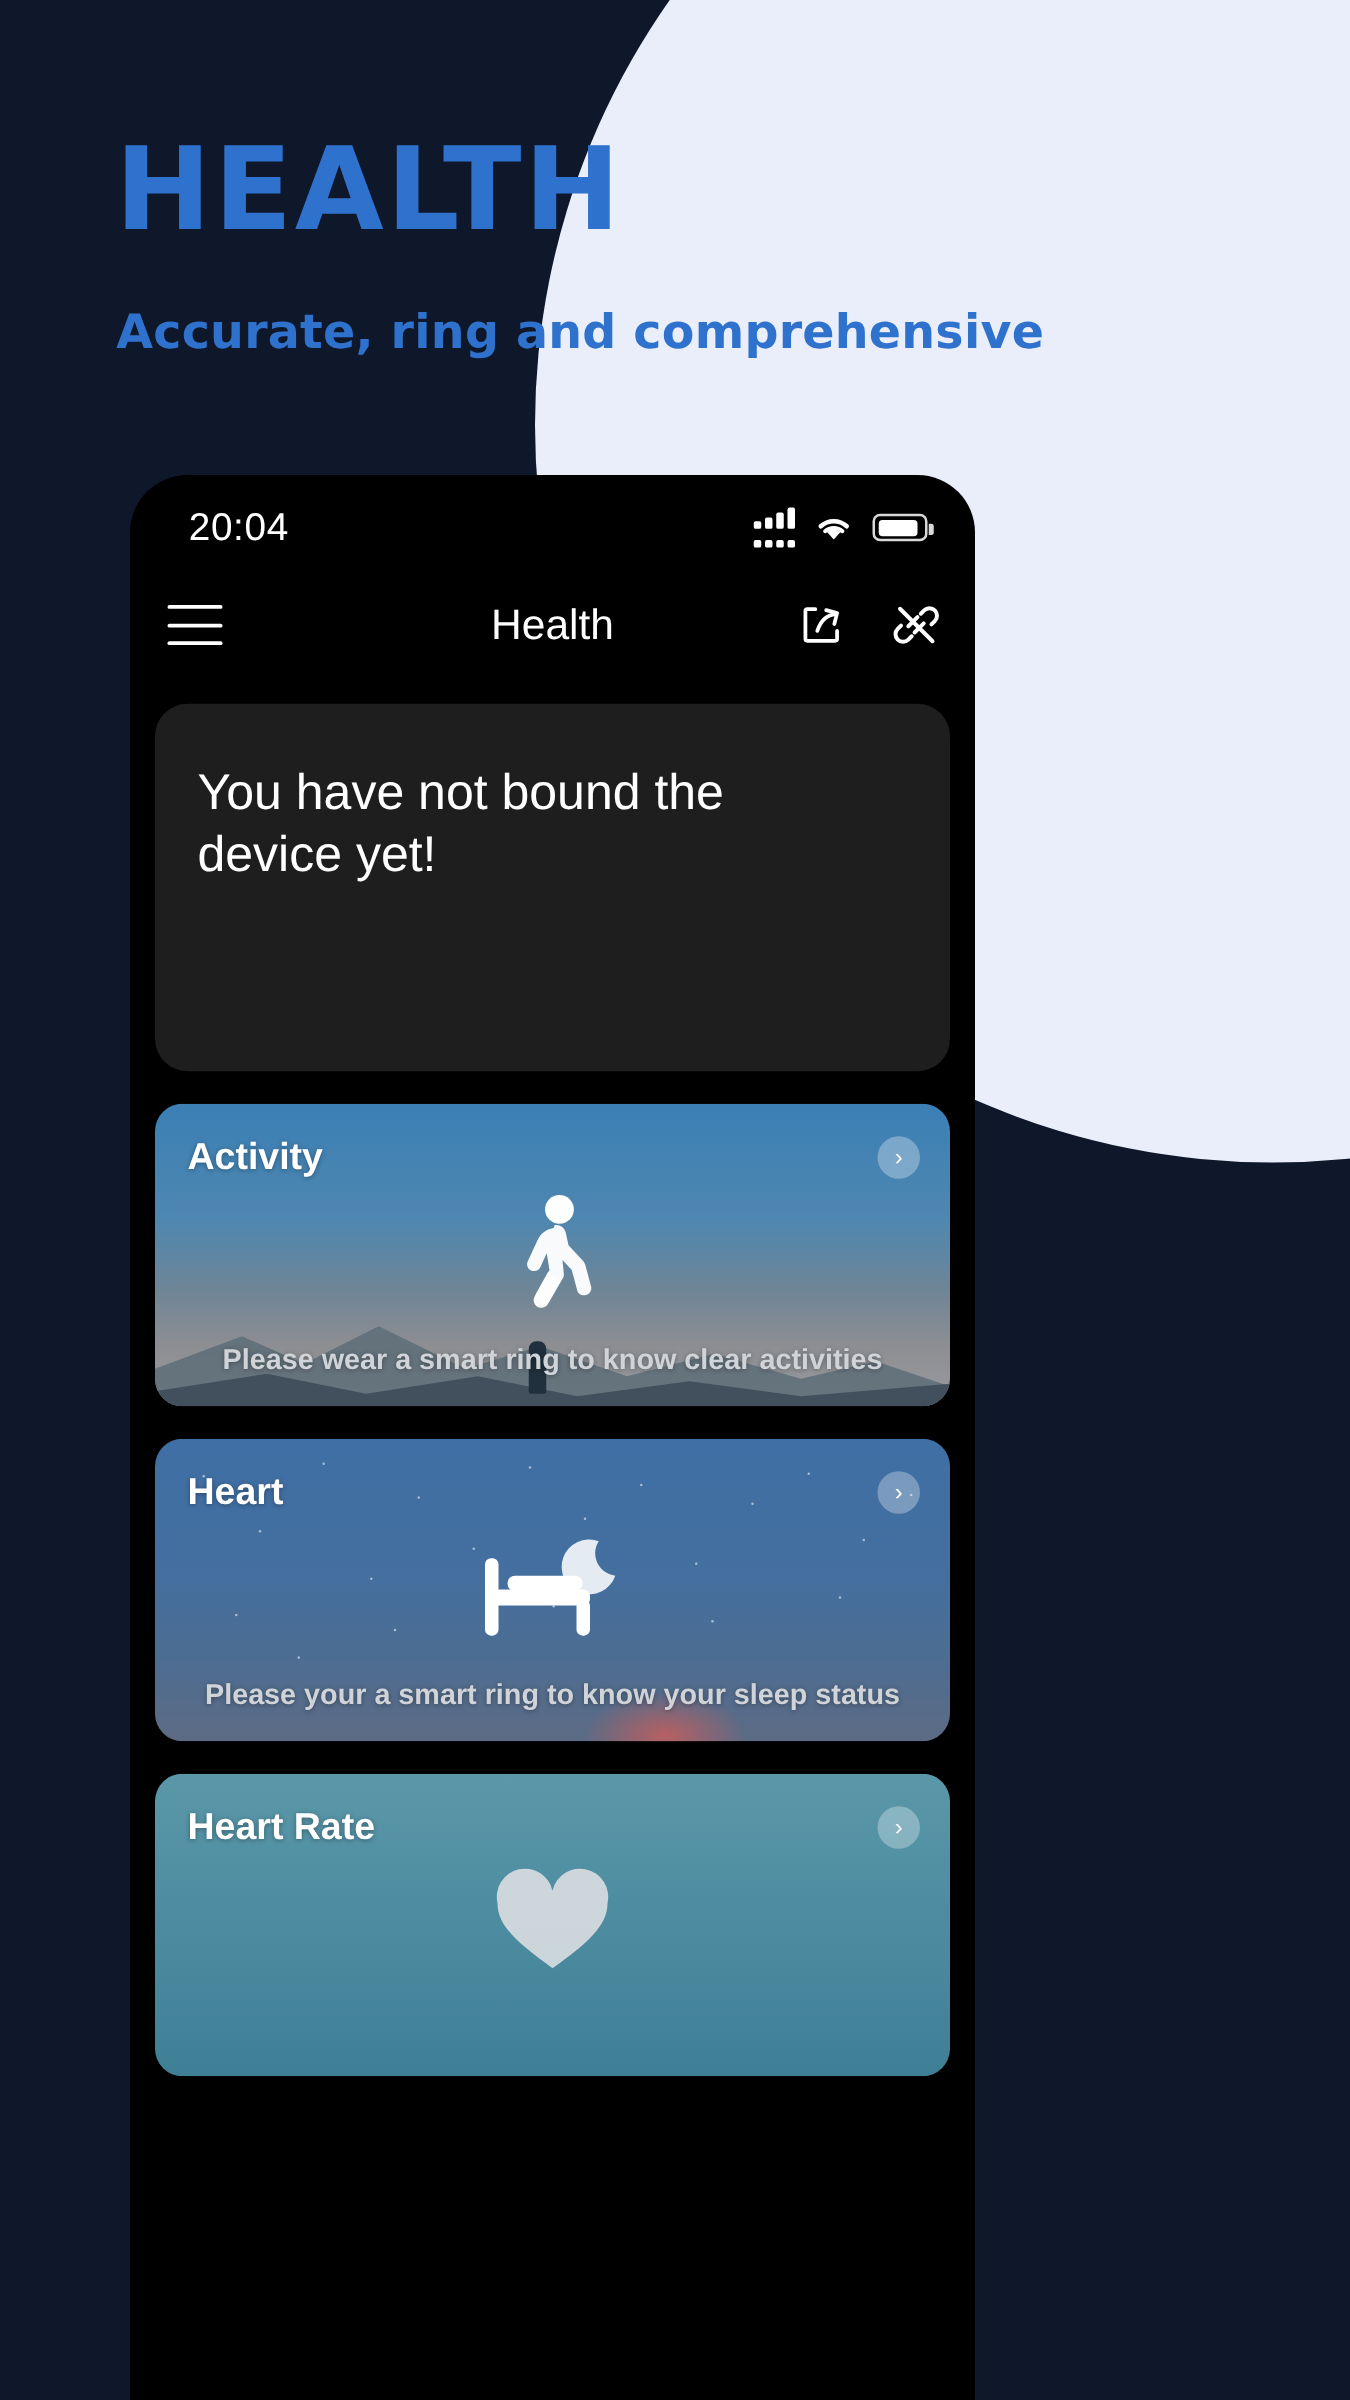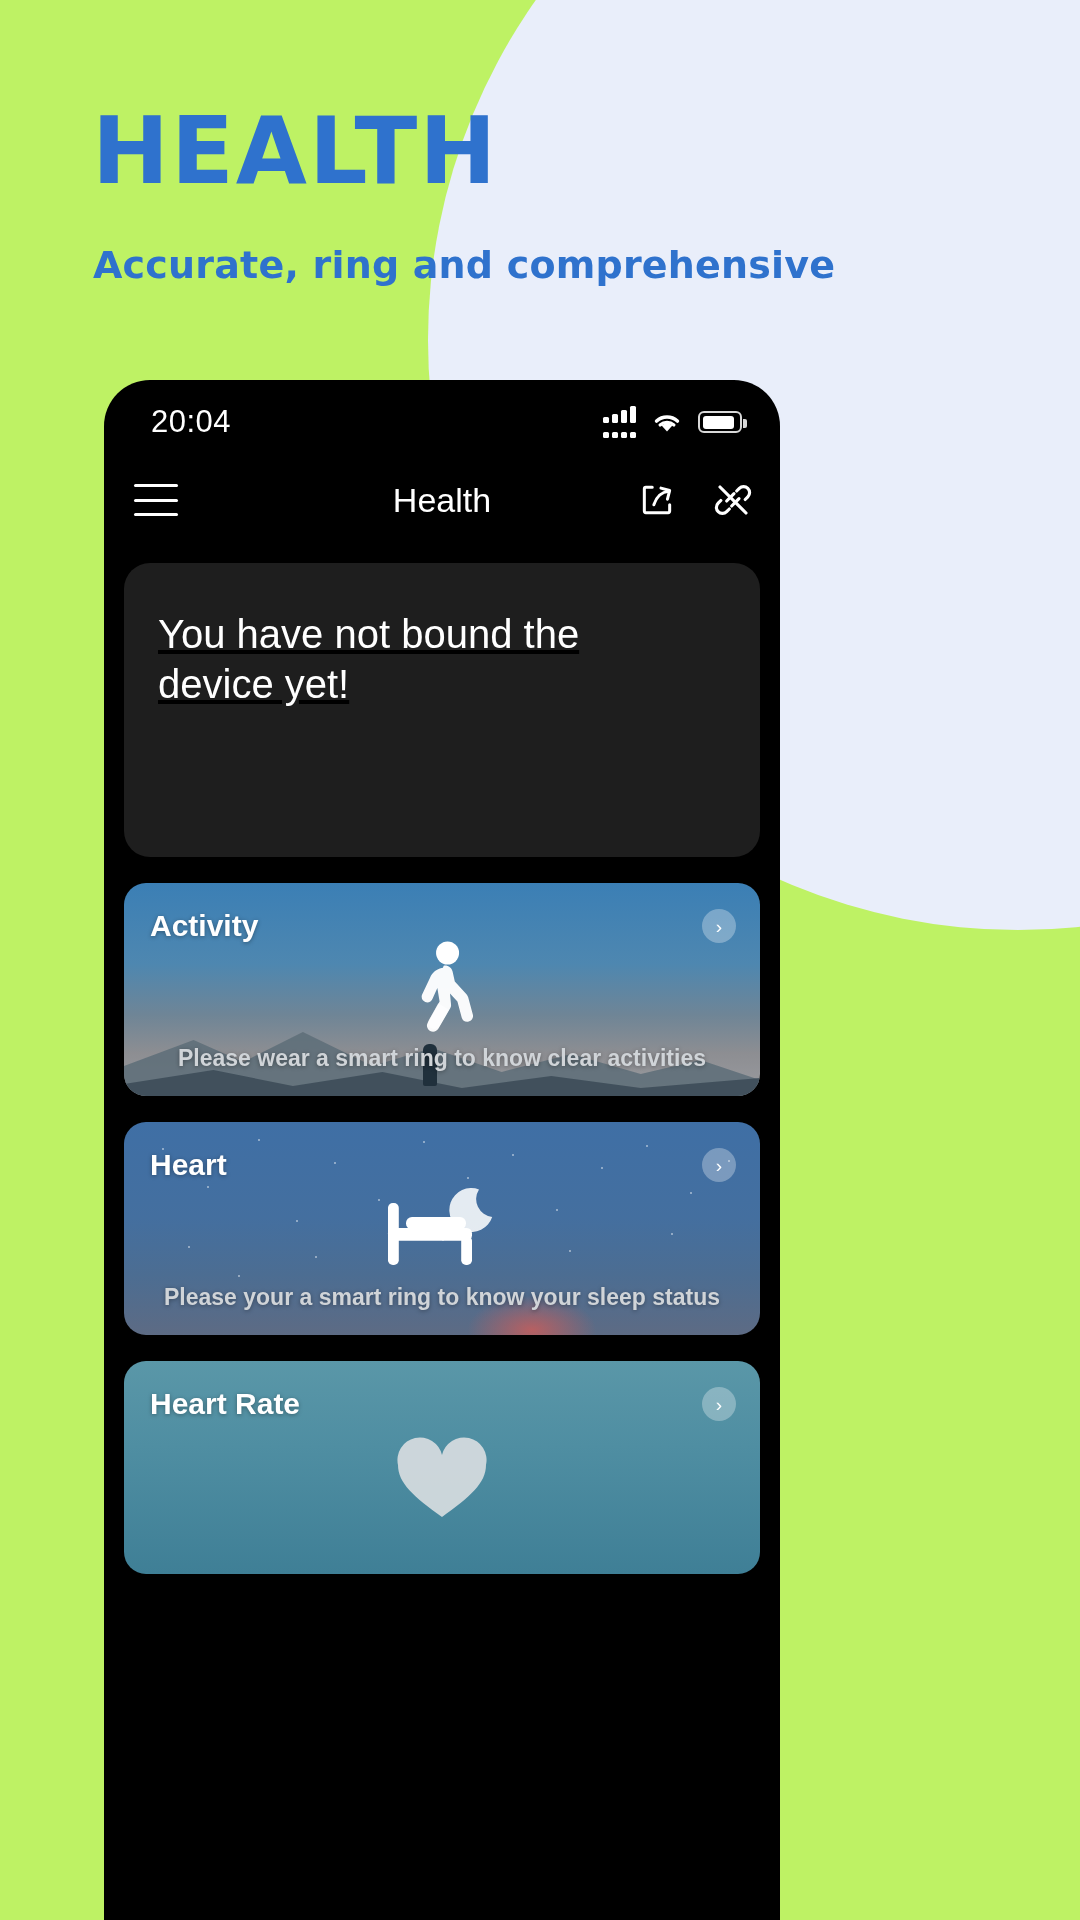--- a/index.html
+++ b/index.html
@@ -2,21 +2,21 @@
 <html><head>
 <meta charset="utf-8">
 <style>
   * { margin:0; padding:0; box-sizing:border-box; }
   html, body {
     width:1080px; height:1920px;
     overflow:hidden;
     background:#ffffff;
     font-family:"Liberation Sans", sans-serif;
   }
-  #root { position:relative; width:1080px; height:1920px; overflow:hidden; background:#bef264; }
+  #root { position:relative; width:1080px; height:1920px; overflow:hidden; background:#0f172a; }
 
   
   .bg-blob{
     position:absolute;
     left:428px; top:-250px;
     width:1180px; height:1180px;
     border-radius:50%;
     background:#e9eefa;
     z-index:0;
   }
@@ -107,21 +107,21 @@
     cursor:pointer;
   }
   .hamburger span{ display:block; height:3px; width:100%; background:#fff; border-radius:2px; }
   .appbar-actions{
     position:absolute; right:26px; top:50%; transform:translateY(-50%);
     display:flex; align-items:center; gap:34px;
   }
   .icon-btn{ width:42px; height:42px; display:flex; align-items:center; justify-content:center; cursor:pointer; }
 
   
-  .content{ padding:17px 20px;text-decoration:underline; }
+  .content{ padding:17px 20px; }
 
   .bind-card{
     margin-top:4px;
     background:#1e1e1e;
     border-radius:26px;
     padding:46px 34px 40px 34px;
     height:294px;
   }
   .bind-text{
     color:#ffffff;
@@ -141,21 +141,21 @@
     border-radius:999px;
     border:none;
     cursor:pointer;
     font-family:"Liberation Sans", sans-serif;
   }
 
   
   .card{
     position:relative;
     margin-top:26px;
-    height:213px;
+    height:242px;
     border-radius:22px;
     overflow:hidden;
   }
   .card-title{
     position:absolute; left:26px; top:26px;
     color:#ffffff; font-size:30px; font-weight:700;
     text-shadow:0 1px 4px rgba(0,0,0,.35);
     z-index:3;
   }
   .card-arrow{

